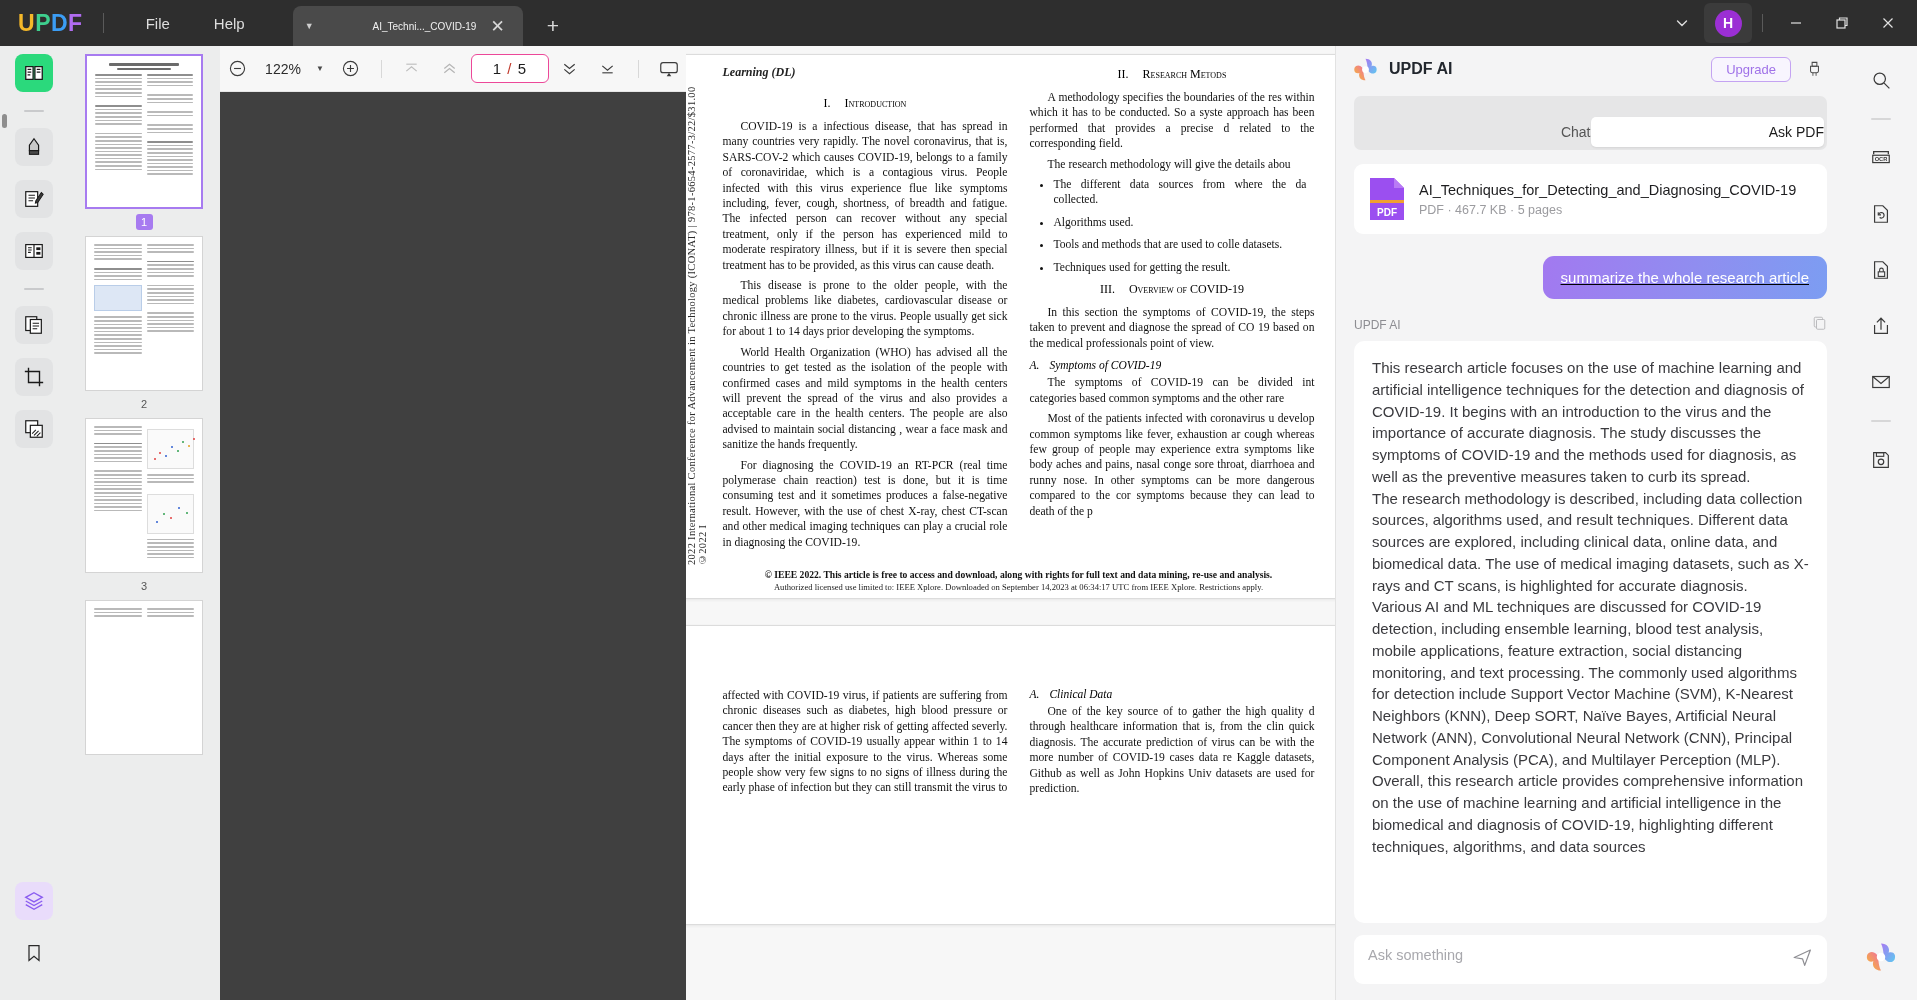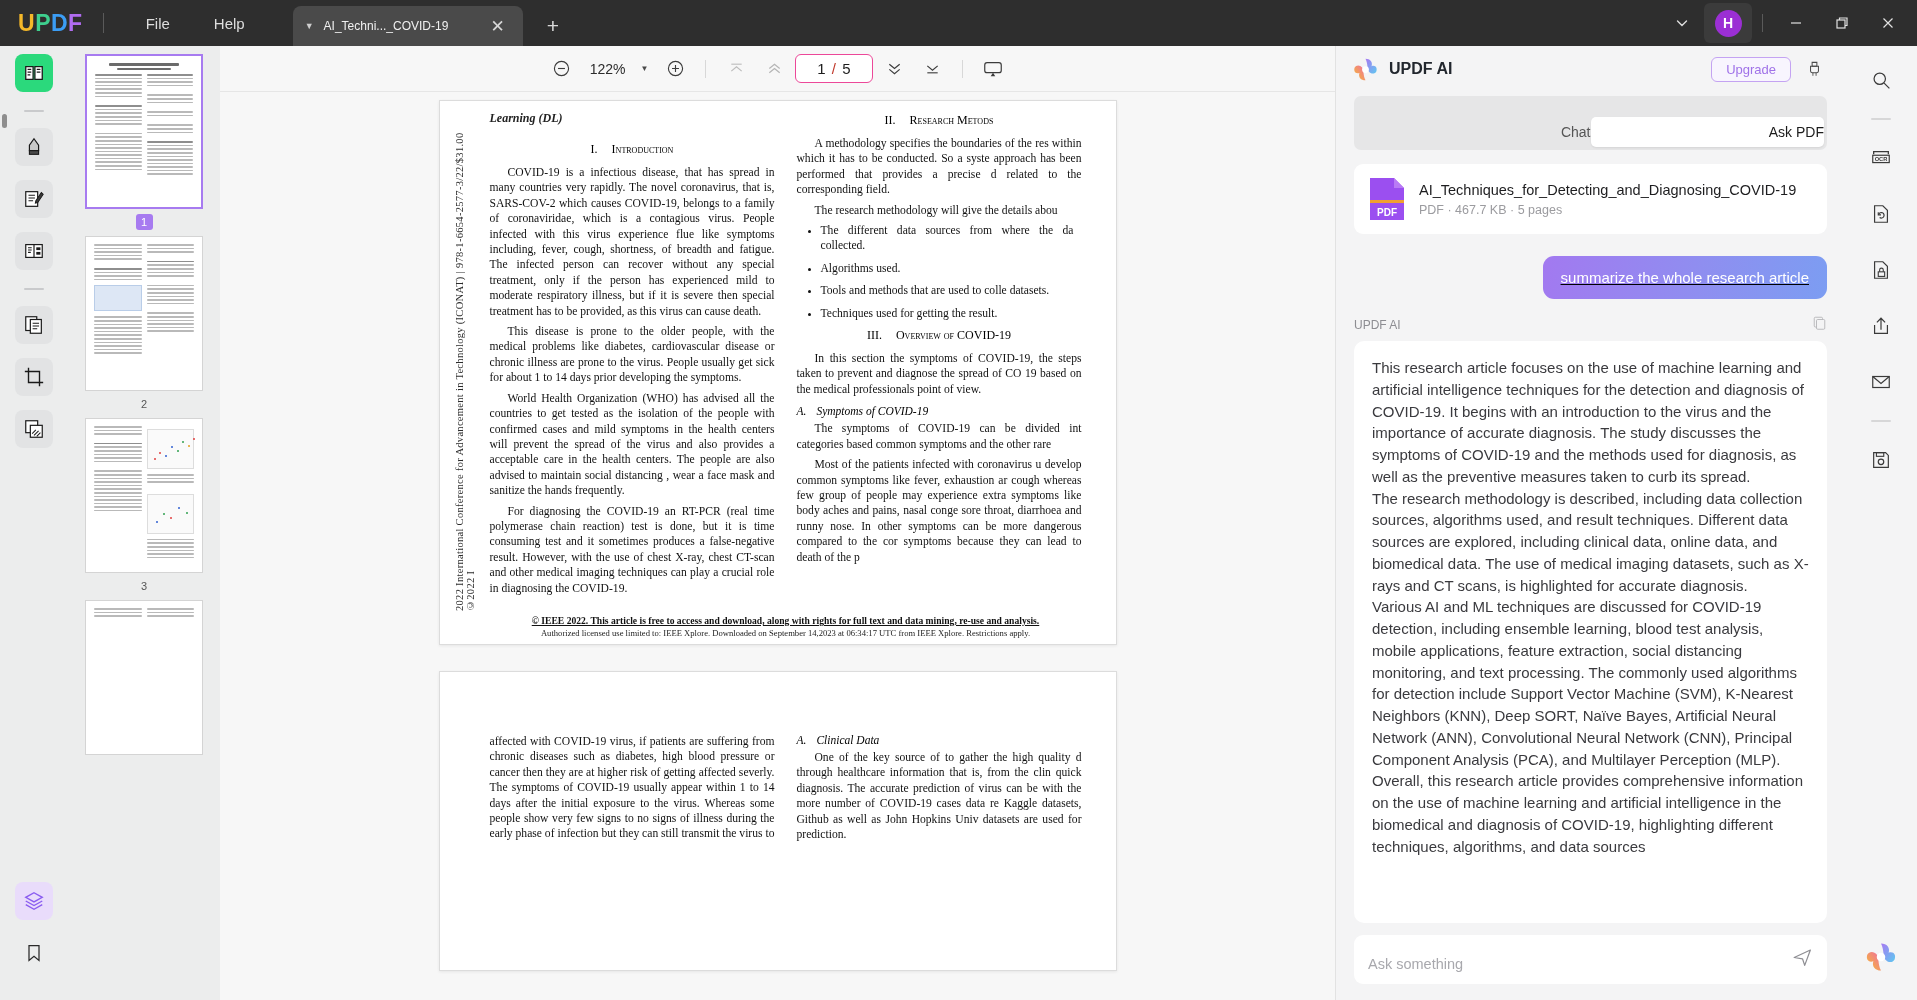--- a/index.html
+++ b/index.html
@@ -24,21 +24,21 @@
     color: #dedede; font-size: 15px; padding: 6px 22px; cursor: default;
     border-radius: 4px;
   }
   .tabs-area { display: flex; align-items: flex-end; height: 46px; margin-left: 26px; }
   .doc-tab {
     display: flex; align-items: center; gap: 10px;
     background: #4a4a4a; height: 40px; padding: 0 14px 0 12px;
     border-radius: 8px 8px 0 0; min-width: 230px;
   }
   .tab-caret { color: #cfcfcf; font-size: 9px; }
-  .tab-title { color: #f0f0f0; font-size: 12px; flex: 1; text-align: left; white-space: nowrap; }
+  .tab-title { color: #f0f0f0; font-size: 10px; flex: 1; text-align: right; white-space: nowrap; }
   .tab-close { color: #d8d8d8; font-size: 17px; line-height: 1; padding: 2px 4px; }
   .tab-add { color: #d8d8d8; font-size: 21px; margin-left: 16px; margin-bottom: 8px; padding: 0 8px; }
   .tb-right { margin-left: auto; display: flex; align-items: center; height: 46px; padding-right: 6px; }
   .tbr-btn { width: 44px; height: 40px; display: flex; align-items: center; justify-content: center;
              color: #dcdcdc; font-size: 15px; }
   .avatar-wrap { width: 48px; height: 40px; display:flex; align-items:center; justify-content:center; background:#3b3b3b; border-radius:6px;}
   .avatar { width: 27px; height: 27px; border-radius: 50%; background: #9b2fd4;
             color: #fff; font-size: 14px; font-weight: bold; display: flex;
             align-items: center; justify-content: center; }
   .win-sep { width: 1px; height: 18px; background: #5a5a5a; margin: 0 10px; }
@@ -78,21 +78,21 @@
   .tl-col { flex: 1; display: flex; flex-direction: column; gap: 2px; }
   .tl-line { height: 1.6px; background: #b9b9b9; border-radius: 1px; }
   .tl-line.t { background: #8e8e8e; }
   .tl-gap { height: 4px; }
   .tl-title { height: 3px; background: #6b6b6b; border-radius: 1px; margin: 0 14px 3px; }
   .tl-box { height: 26px; background: #dde7f5; border: 1px solid #b9cde8; margin: 3px 0; }
   .tl-scatter { height: 40px; background: #fafafa; border: 1px solid #ddd; margin: 3px 0; position: relative; }
   .dot { position: absolute; width: 2px; height: 2px; border-radius: 50%; }
 
   
-  .viewer { flex: 1; display: flex; flex-direction: column; min-width: 0; background: #404040; }
+  .viewer { flex: 1; display: flex; flex-direction: row; min-width: 0; background: #404040; }
   .vtoolbar {
     height: 46px; background: #f7f7f7; display: flex; align-items: center;
     justify-content: center; gap: 4px; border-bottom: 1px solid #e6e6e6; flex: 0 0 46px;
   }
   .vt-btn { width: 34px; height: 34px; display: flex; align-items: center; justify-content: center; border-radius: 5px; color: #3c3c3c; }
   .vt-btn.dim { color: #bdbdbd; }
   .zoom-val { font-size: 14px; color: #2c2c2c; min-width: 50px; text-align: center; }
   .zoom-caret { color: #4a4a4a; font-size: 8px; margin-left: -2px; padding: 6px; }
   .vt-sep { width: 1px; height: 18px; background: #d8d8d8; margin: 0 9px; }
   .pagebox {
@@ -118,21 +118,21 @@
   .hdr-it { font-style: italic; font-weight: bold; font-size: 12px; color: #222; margin-bottom: 16px; }
   .sec-h { text-align: center; font-size: 12px; margin: 4px 0 8px; font-variant: small-caps; }
   .sec-h .rn { margin-right: 14px; }
   .sub-h { font-style: italic; font-size: 11.5px; margin: 8px 0 4px; }
   .sub-h .ltr { margin-right: 10px; }
   .para { font-size: 11.6px; line-height: 1.33; text-align: justify; text-indent: 18px; margin-bottom: 5px; color: #111; }
   .para.noind { text-indent: 0; }
   ul.bl { margin: 4px 8px 4px 24px; }
   ul.bl li { font-size: 11.6px; line-height: 1.33; margin-bottom: 7px; text-align: justify; color: #111; }
   .footer-note { text-align: center; font-family: "Liberation Serif", serif; font-size: 9.6px;
-                 font-weight: bold; color: #111; margin-top: 14px; text-decoration: underline; }
+                 font-weight: bold; color: #111; margin-top: 14px; }
   .footer-note2 { text-align: center; font-family: "Liberation Serif", serif; font-size: 8.6px; color: #222; margin-top: 2px; }
 
   
   .ai-panel { width: 510px; flex: 0 0 510px; background: #f4f4f5; display: flex; flex-direction: column;
               border-left: 1px solid #e2e2e2; }
   .ai-head { height: 46px; display: flex; align-items: center; padding: 0 16px; gap: 10px; flex: 0 0 46px; }
   .ai-logo { width: 27px; height: 27px; }
   .ai-title { font-size: 16px; font-weight: bold; color: #22272e; }
   .ai-head-right { margin-left: auto; display: flex; align-items: center; gap: 8px; }
   .upgrade-btn { border: 1px solid #c4a3f2; color: #a072e8; font-size: 13px;
@@ -156,21 +156,21 @@
     color: #fff; font-size: 15px; padding: 13px 18px; border-radius: 11px; max-width: 330px;
   }
   .ai-label-row { display: flex; align-items: center; margin-top: 16px; }
   .ai-label { font-size: 12px; color: #8d8d92; }
   .copy-ico { margin-left: auto; color: #b4b4b8; }
   .ai-bubble { background: #fff; border-radius: 10px; padding: 16px 18px; margin-top: 7px;
                font-size: 15px; line-height: 1.45; color: #3a3a3e; overflow: hidden; flex: 1; min-height: 0;}
   .ai-bubble p { margin-bottom: 0px; }
 
   .ask-row { margin: 12px 18px 16px; background: #fff; border-radius: 9px; display: flex;
-             align-items: flex-end; padding: 12px 14px; gap: 16px; }
+             align-items: flex-start; padding: 12px 14px; gap: 16px; }
   .ask-input { flex: 1; border: none; outline: none; font-size: 14.5px; color: #333;
                font-family: "Liberation Sans", sans-serif; background: transparent; }
   .ask-input::placeholder { color: #a8a8ad; }
   .send-ico { color: #8e8e93; }
 
   
   .right-rail { width: 72px; flex: 0 0 72px; background: #f4f4f5; display: flex;
                 flex-direction: column; align-items: center; padding-top: 14px; }
   .rr-btn { width: 40px; height: 40px; display: flex; align-items: center; justify-content: center;
             border-radius: 7px; margin-bottom: 16px; color: #3a3a3a; }

